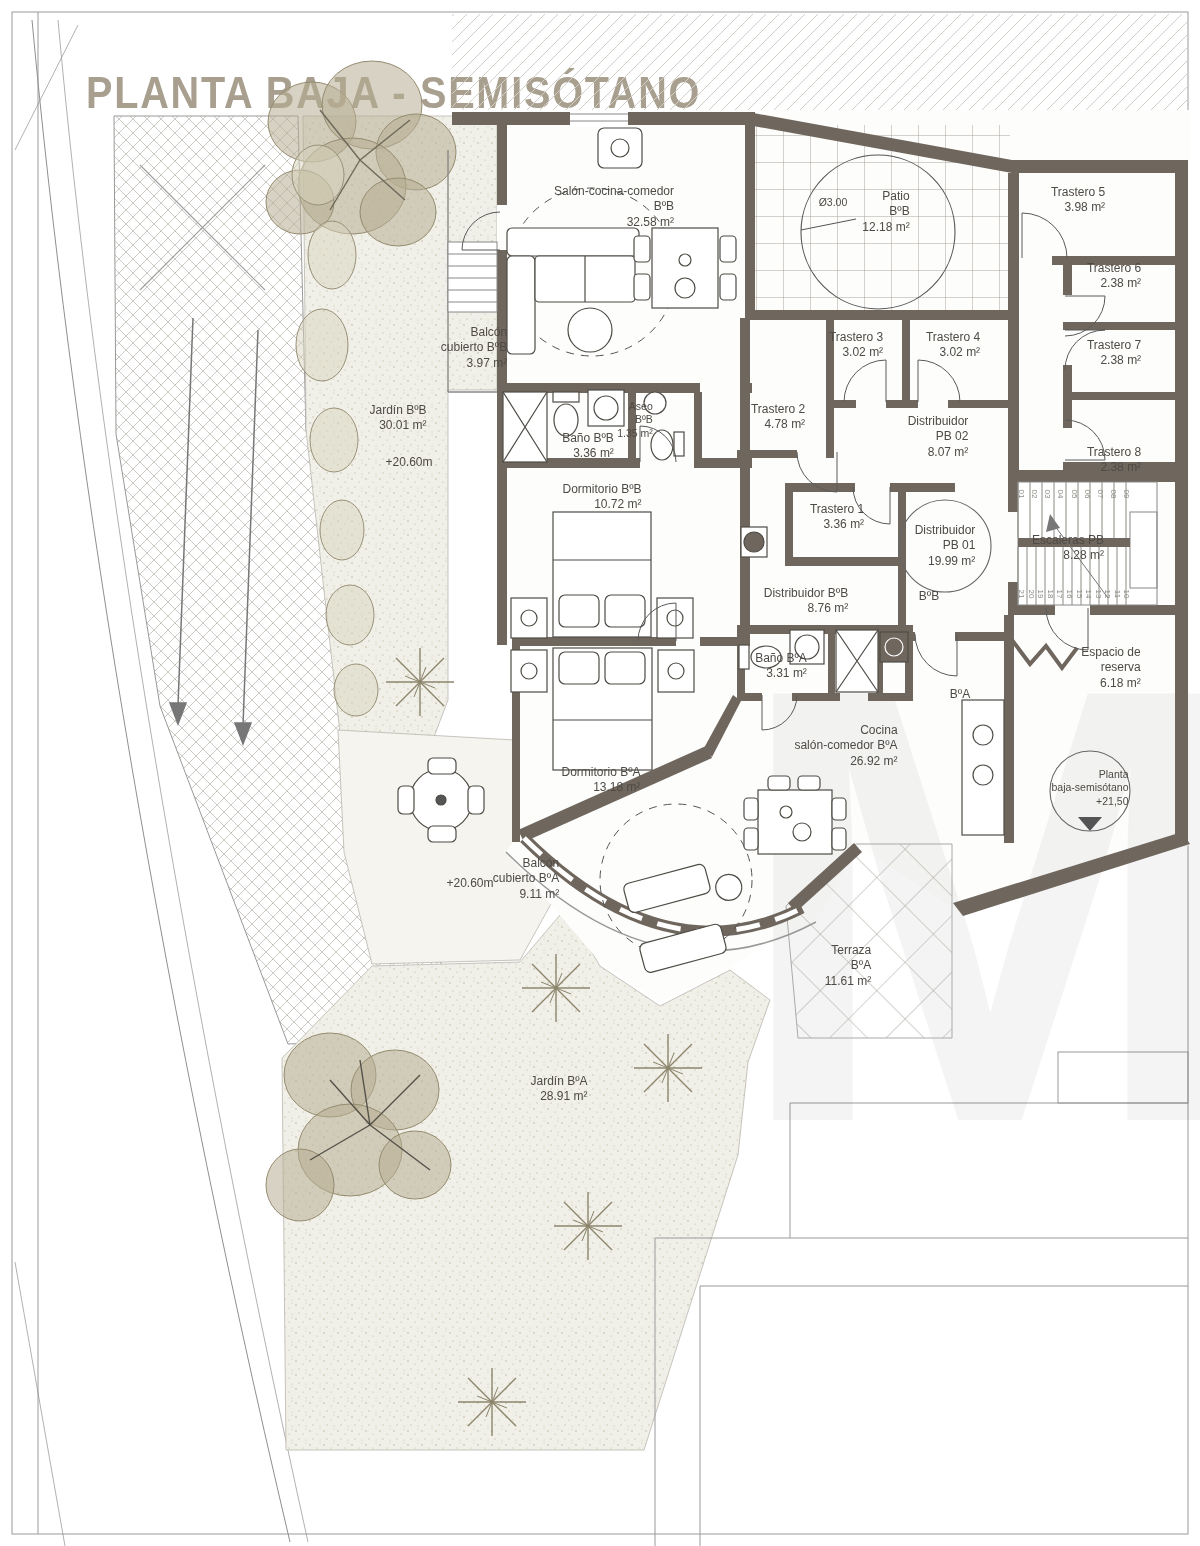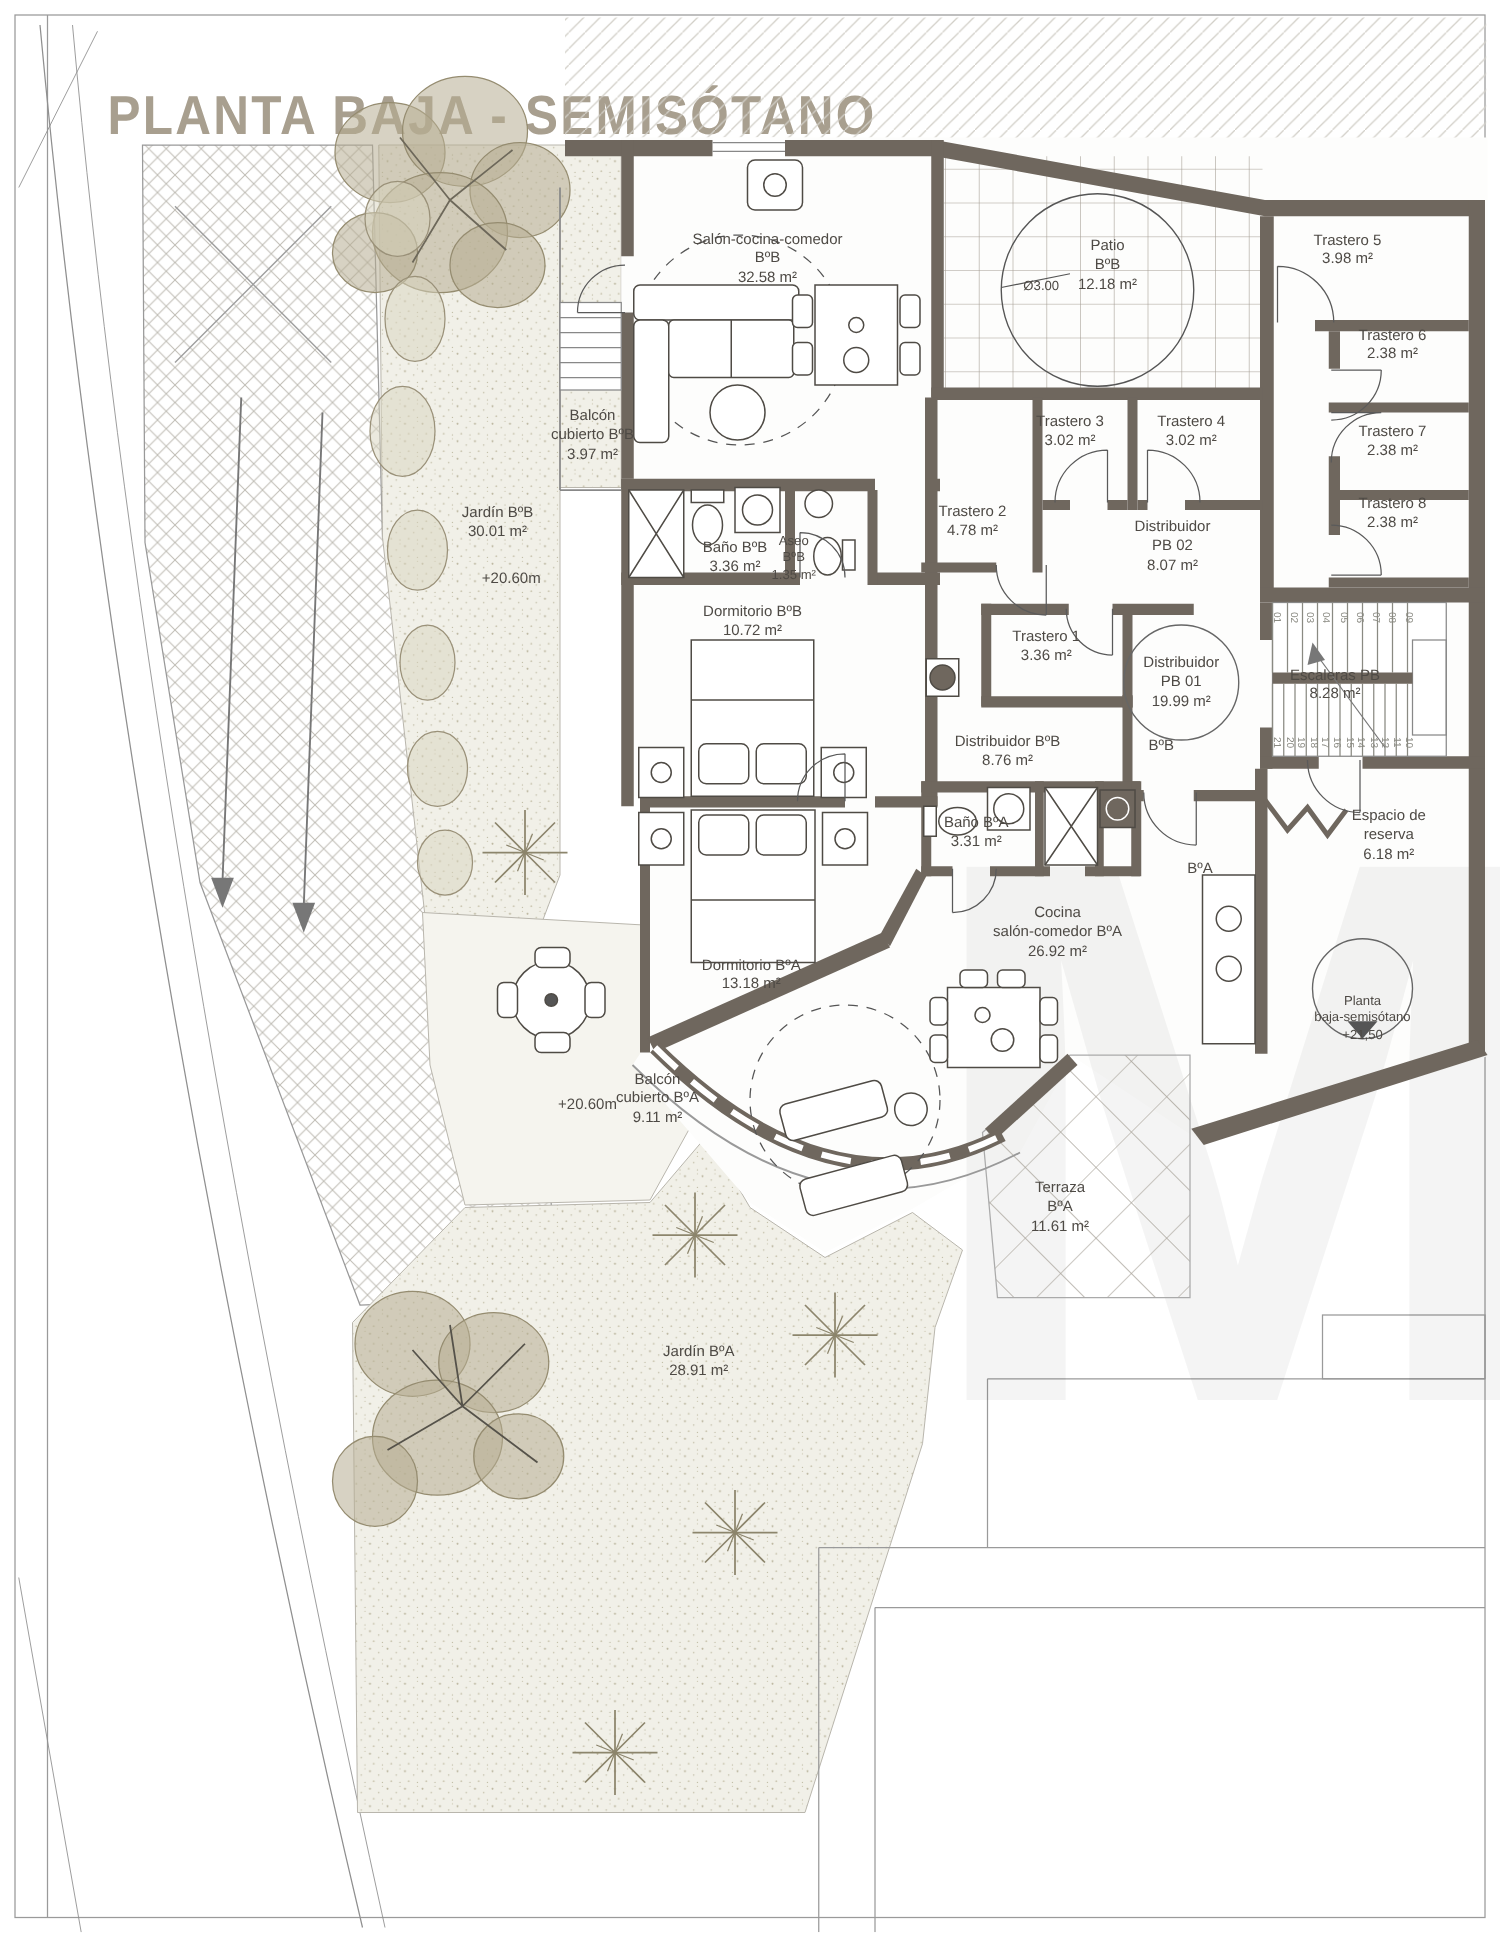--- a/index.html
+++ b/index.html
@@ -2,23 +2,23 @@
 <html><head>
 <meta charset="utf-8">
 <style>
   html,body{margin:0;padding:0;background:#ffffff;}
   #plan{position:relative;width:1200px;height:1546px;background:#fff;overflow:hidden;
         font-family:"Liberation Sans",sans-serif;}
   #drawing{position:absolute;left:0;top:0;z-index:1;}
   .title{position:absolute;left:86px;top:68px;z-index:0;font-size:44px;font-weight:600;
          color:#a89f8f;letter-spacing:2px;transform:scaleX(.9);transform-origin:left;
          white-space:nowrap;}
-  .lbl{position:absolute;transform:translate(-50%,-50%);text-align:center;font-size:12px;
+  .lbl{position:absolute;transform:translate(-50%,-50%);text-align:right;font-size:12px;
        color:#4e4a45;line-height:1.28;white-space:nowrap;z-index:3;}
-  .lbl.small{font-size:10.5px;margin-top:27px;}
+  .lbl.small{font-size:10.5px;}
   .steps{position:absolute;display:flex;justify-content:space-between;z-index:3;}
   .steps span{display:block;transform:rotate(90deg);font-size:8px;color:#8a8a82;}
 </style>
 </head>
 <body>
 
 <div id="plan">
 
   <div class="title">PLANTA BAJA - SEMISÓTANO</div>
 
@@ -400,21 +400,21 @@
       <div>3.98 m²</div>
     </div>
   <div class="lbl" style="left:1114px;top:276px">
       <div>Trastero 6</div>
       <div>2.38 m²</div>
     </div>
   <div class="lbl" style="left:1114px;top:353px">
       <div>Trastero 7</div>
       <div>2.38 m²</div>
     </div>
-  <div class="lbl" style="left:1114px;top:411px">
+  <div class="lbl" style="left:1114px;top:460px">
       <div>Trastero 8</div>
       <div>2.38 m²</div>
     </div>
   <div class="lbl" style="left:856px;top:345px">
       <div>Trastero 3</div>
       <div>3.02 m²</div>
     </div>
   <div class="lbl" style="left:953px;top:345px">
       <div>Trastero 4</div>
       <div>3.02 m²</div>

